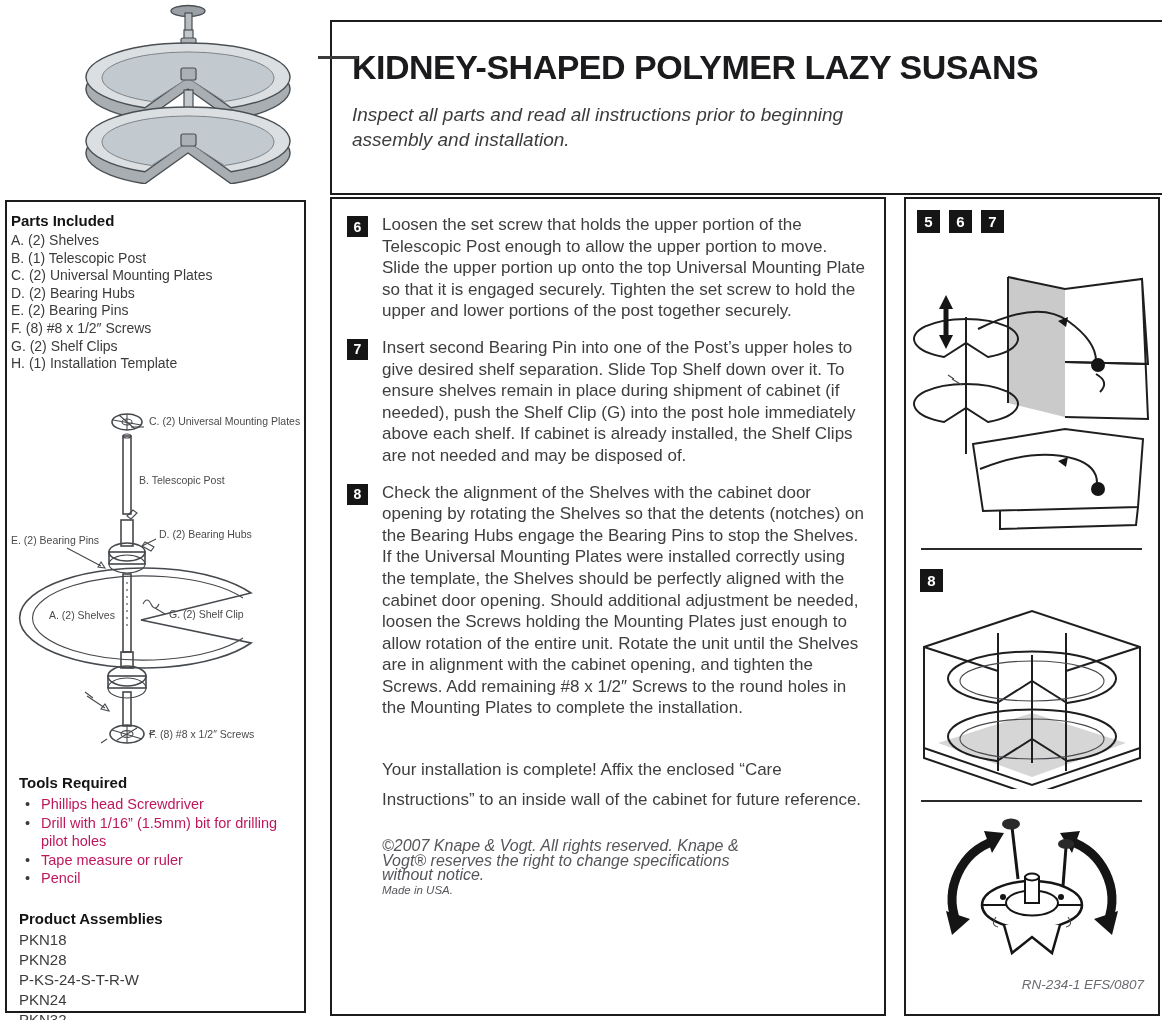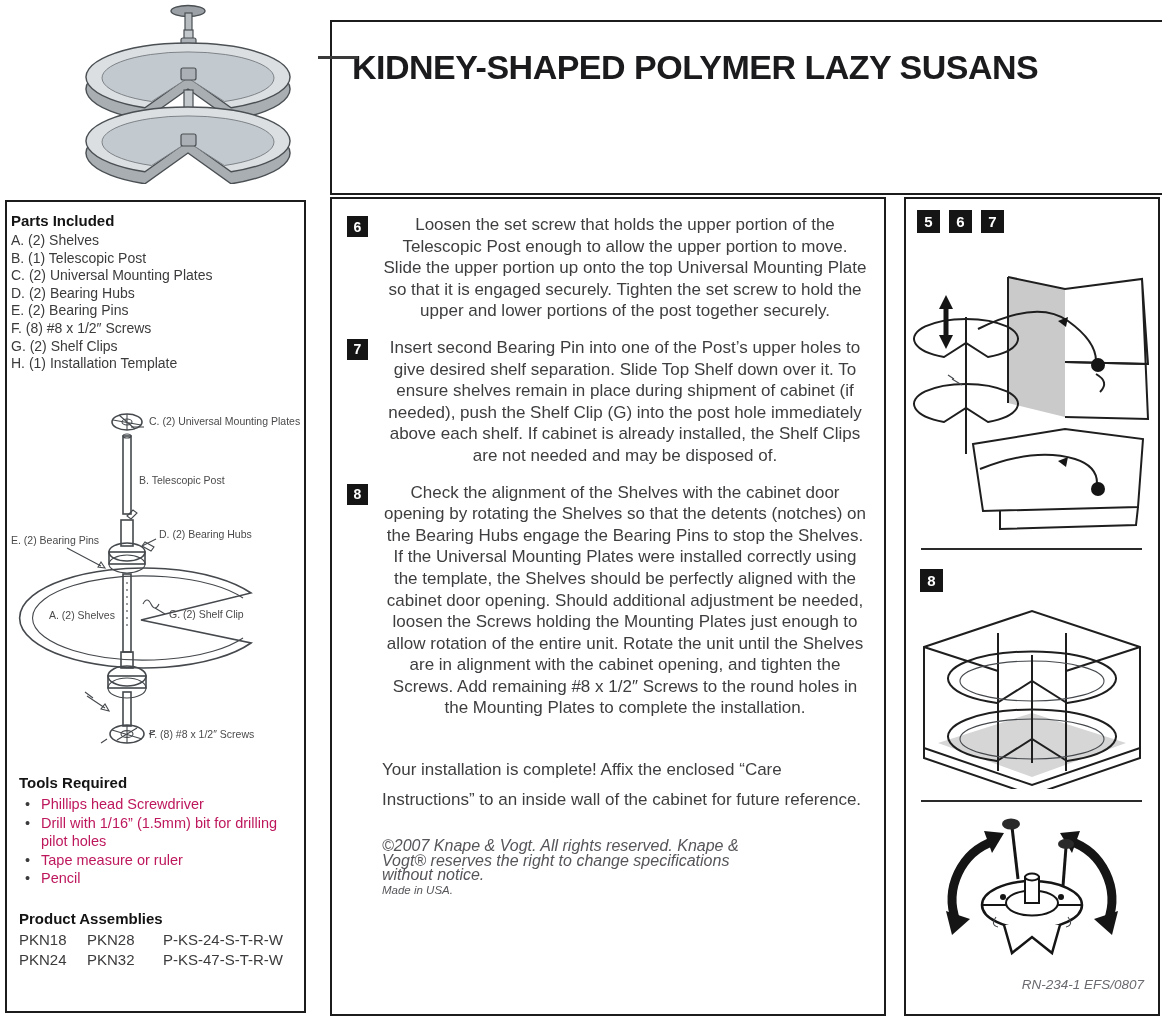--- a/index.html
+++ b/index.html
@@ -19,31 +19,31 @@
   
   .parts-panel { left:5px; top:200px; width:301px; height:813px; padding:10px 4px; }
   .h-bold { font-size:15px; font-weight:bold; color:#141414; margin-bottom:3px; }
   .parts-list { list-style:none; }
   .parts-list li { font-size:14px; color:#3b3b3d; line-height:17.6px; }
   .tools-block { position:absolute; left:12px; top:572px; width:276px; }
   .tools-list { list-style:none; margin-top:4px; }
   .tools-list li { font-size:14.5px; color:#be185d; line-height:18.5px; padding-left:22px; position:relative; }
   .tools-list li::before { content:"•"; position:absolute; left:6px; color:#3b3b3d; }
   .assemblies-block { position:absolute; left:12px; top:708px; width:276px; }
-  .asm-row { display:flex; gap:0; font-size:15px; color:#3b3b3d; line-height:20px; }
+  .asm-row { display:flex; gap:0; font-size:15px; color:#3b3b3d; line-height:20px;flex-direction:column; }
   .asm-row span:nth-child(1){ width:68px; }
   .asm-row span:nth-child(2){ width:76px; }
   .diagram-wrap { position:absolute; left:2px; top:194px; width:294px; height:372px; }
   .diag-label { font-size:10.5px; fill:#4a4a4c; font-family:"Liberation Sans",sans-serif; }
 
   
   .steps-panel { left:330px; top:197px; width:556px; height:819px; padding:15px 16px 10px 15px; }
   .step { display:flex; align-items:flex-start; margin-bottom:15px; }
   .badge { flex:0 0 auto; width:21px; height:21px; background:#151515; color:#fff; font-size:14px; font-weight:bold; display:flex; align-items:center; justify-content:center; margin-top:2px; }
-  .step-text { font-size:17px; color:#3e3e40; line-height:21.6px; margin-left:14px; width:486px;text-align:center; }
+  .step-text { font-size:17px; color:#3e3e40; line-height:21.6px; margin-left:14px; width:486px; }
   .closing-text { font-size:17px; color:#3e3e40; line-height:30px; margin:36px 0 0 35px; width:486px; }
   .footnote { font-size:16px; font-style:italic; color:#55555a; line-height:14.5px; margin:24px 0 0 35px; width:360px; }
   .made-in { font-size:11.5px; font-style:italic; color:#55555a; margin-left:35px; line-height:14.5px; }
 
   
   .figures-panel { left:904px; top:197px; width:256px; height:819px; }
   .badge-row { position:absolute; left:11px; top:11px; display:flex; gap:9px; }
   .badge-sq { width:23px; height:23px; background:#151515; color:#fff; font-size:15px; font-weight:bold; display:flex; align-items:center; justify-content:center; }
   .fig1 { position:absolute; left:2px; top:40px; }
   .divider { position:absolute; left:15px; width:221px; height:2px; background:#2a2a2a; }
@@ -85,20 +85,21 @@
 
     <path d="M193.1 169.8 A102 34 0 1 0 106.9 169.8 L150 139 Z" transform="translate(0,12)" fill="#a9aeb2" stroke="#4a4f53" stroke-width="1.4"></path>
 
     <path d="M193.1 169.8 A102 34 0 1 0 106.9 169.8 L150 139 Z" fill="#dcdfe1" stroke="#4a4f53" stroke-width="1.4"></path>
     <path d="M186.4 163.5 A86 26 0 1 0 113.6 163.5 L150 140 Z" fill="#c3cacf" stroke="#7d8388" stroke-width="1"></path>
     <rect x="143" y="132" width="15" height="12" rx="2" fill="#aab0b5" stroke="#4a4f53" stroke-width="1.2"></rect>
   </svg>
 
   <div class="panel title-box">
     <div class="doc-title">KIDNEY-SHAPED POLYMER LAZY SUSANS</div>
+    <div class="doc-tagline">Inspect all parts and read all instructions prior to beginning assembly and installation.</div>
   </div>
   <div class="title-dash"></div>
 
   <div class="panel parts-panel">
     <div class="h-bold">Parts Included</div>
     <ul class="parts-list">
       <li>A. (2) Shelves</li>
       <li>B. (1) Telescopic Post</li>
       <li>C. (2) Universal Mounting Plates</li>
       <li>D. (2) Bearing Hubs</li>

